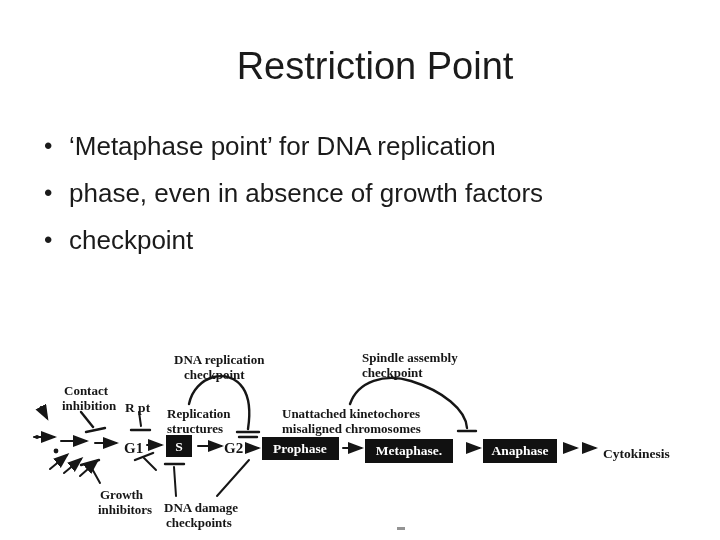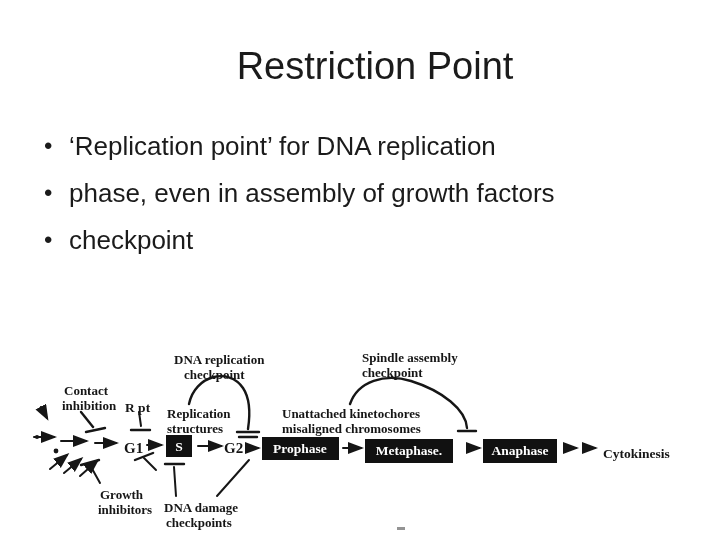--- a/index.html
+++ b/index.html
@@ -23,24 +23,24 @@
 </style>
 </head>
 <body>
 
 <div class="slide">
 
   <div class="title">Restriction Point</div>
 
   <ul class="bullets">
     <li>
-      <div class="bline">‘Replication point’ for DNA replication</div>
+      <div class="bline">‘Metaphase point’ for DNA replication</div>
     </li>
     <li>
-      <div class="bline">phase, even in assembly of growth factors</div>
+      <div class="bline">phase, even in absence of growth factors</div>
     </li>
     <li>
       <div class="bline">checkpoint</div>
     </li>
   </ul>
 
   <svg class="diagram" viewBox="0 0 660 228">
     <defs>
       <marker id="ah" markerWidth="9" markerHeight="8" refX="6.5" refY="3" orient="auto">
         <path d="M0,0 L8,3 L0,6 z" fill="#161616"></path>

